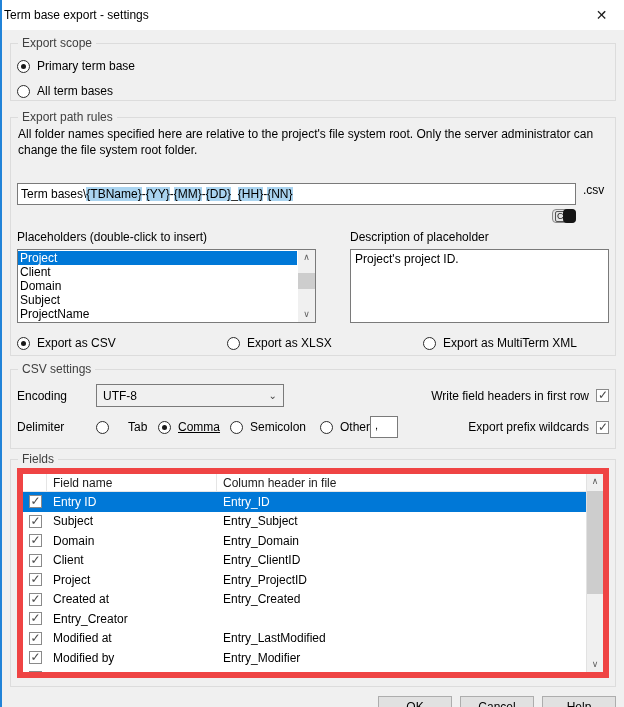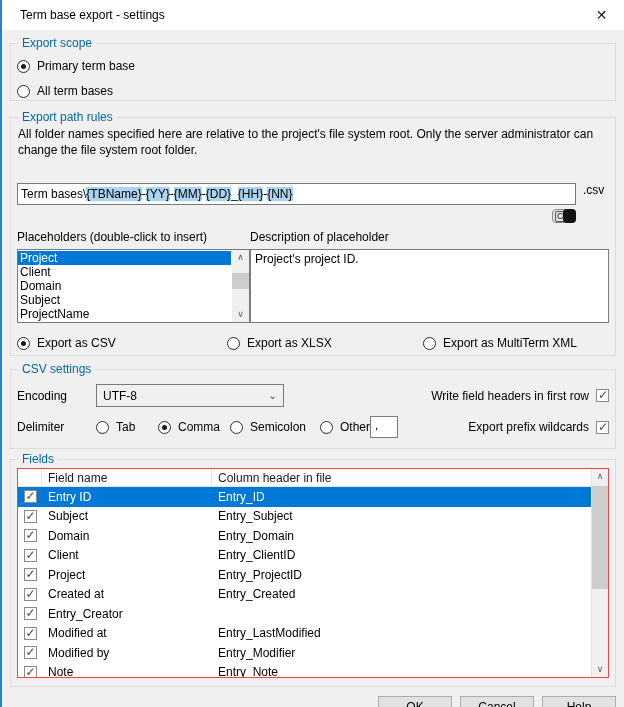--- a/index.html
+++ b/index.html
@@ -15,37 +15,37 @@
     background: #f0f0f0;
     border-left: 2px solid #2183d8;
     position: relative;
     overflow: hidden;
   }
   
   .titlebar {
     height: 30px; background: #ffffff;
     display: flex; align-items: center;
   }
-  .titlebar .title { padding-left: 18px; font-size: 12px; color: #000; }
+  .titlebar .title { padding-left: 2px; font-size: 12px; color: #000; }
   .close-btn {
     margin-left: auto; width: 45px; height: 30px;
     display: flex; align-items: center; justify-content: center;
     font-size: 14px; color: #1a1a1a; cursor: default;
   }
   
   .groupbox {
     border: 1px solid #dcdcdc;
     margin: 0 8px;
     position: relative;
     background: #f0f0f0;
   }
   .groupbox-label {
     position: absolute; top: -8px; left: 7px;
     background: #f0f0f0; padding: 0 4px;
-    color: #0369a1; font-size: 12px; line-height: 15px;
+    color: #404040; font-size: 12px; line-height: 15px;
   }
   .gb-scope   { margin-top: 13px; height: 58px; padding: 12px 6px 0 6px; }
   .gb-path    { margin-top: 16px; height: 239px; padding: 0 6px 0 6px; }
   .gb-csv     { margin-top: 13px; height: 80px; padding: 14px 6px 0 6px; }
   .gb-fields  { margin-top: 10px; height: 228px; padding: 8px 6px 0 6px; }
   
   .radio-row { display: flex; align-items: center; height: 20px; }
   .radio {
     width: 13px; height: 13px; border: 1px solid #2b2b2b; border-radius: 50%;
     background: #fff; position: relative; flex: none;
@@ -80,21 +80,21 @@
   }
   .toggle .toggle-label {
     position: absolute; left: 2px; top: 1px; font-size: 9px; color: #1a1a1a;
     border: 1px solid #555; line-height: 9px; padding: 0 1px; border-radius: 2px;
   }
   .toggle .toggle-thumb {
     position: absolute; right: -1px; top: -1px; width: 13px; height: 14px;
     background: #141414; border-radius: 4px;
   }
   .ph-columns { display: flex; margin-top: 7px; }
-  .ph-left { width: 233px; flex: none; }
+  .ph-left { width: 299px; flex: none; margin-right: 34px; }
   .ph-right { flex: 1; }
   .ph-label { height: 16px; }
   .listbox {
     margin-top: 3px; height: 74px; background: #fff; border: 1px solid #7a7a7a;
     position: relative; overflow: hidden;
   }
   .listbox .items { padding: 1px 18px 0 0; }
   .list-item { height: 14px; line-height: 14px; padding-left: 2px; }
   .list-item.selected { background: #0078d7; color: #fff; }
   .descbox {
@@ -117,28 +117,28 @@
   .csv-row + .csv-row { margin-top: 9px; }
   .lbl-col { width: 79px; flex: none; }
   .combobox {
     width: 188px; height: 23px; background: #f0f0f0; border: 1px solid #7a7a7a;
     display: flex; align-items: center; padding: 0 6px;
   }
   .combobox .chevron { margin-left: auto; font-size: 10px; color: #444; }
   .right-check { margin-left: auto; display: flex; align-items: center; }
   .right-check .rc-label { margin-right: 7px; }
   .delim-opt { display: flex; align-items: center; flex: none; }
-  .w-tab { width: 62px; } .w-comma { width: 72px; } .w-semi { width: 90px; } .w-other { width: 50px; }
+  .w-tab { width: 62px; gap: 12px; } .w-comma { width: 72px; text-decoration: underline; } .w-semi { width: 90px; } .w-other { width: 50px; }
   .other-box {
     width: 28px; height: 22px; background: #fff; border: 1px solid #7a7a7a;
     margin-left: 0px; padding: 2px 0 0 4px; font-size: 11px;
   }
   
   .ftable {
-    height: 210px; background: #fff; border: 1px solid #ef4444; position: relative;
+    height: 210px; background: #fff; border: 6px solid #ef4444; position: relative;
     overflow: hidden;
   }
   .thead {
     display: flex; align-items: center; height: 18px; background: #fff;
     border-bottom: 1px solid #e5e5e5; padding-right: 17px; color: #1a1a1a;
   }
   .th-check { width: 24px; height: 100%; border-right: 1px solid #e5e5e5; flex: none; }
   .th-name  { width: 170px; height: 100%; line-height: 18px; padding-left: 6px; border-right: 1px solid #e5e5e5; flex: none; }
   .th-header{ flex: 1; height: 100%; line-height: 18px; padding-left: 6px; }
   .trow { display: flex; align-items: center; height: 19.5px; padding-right: 26px; }

